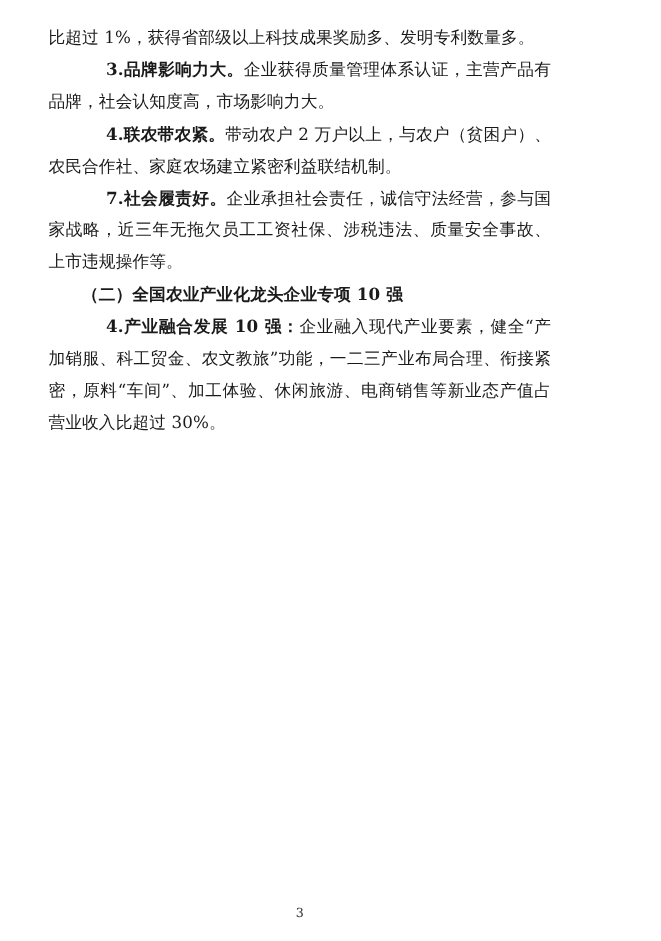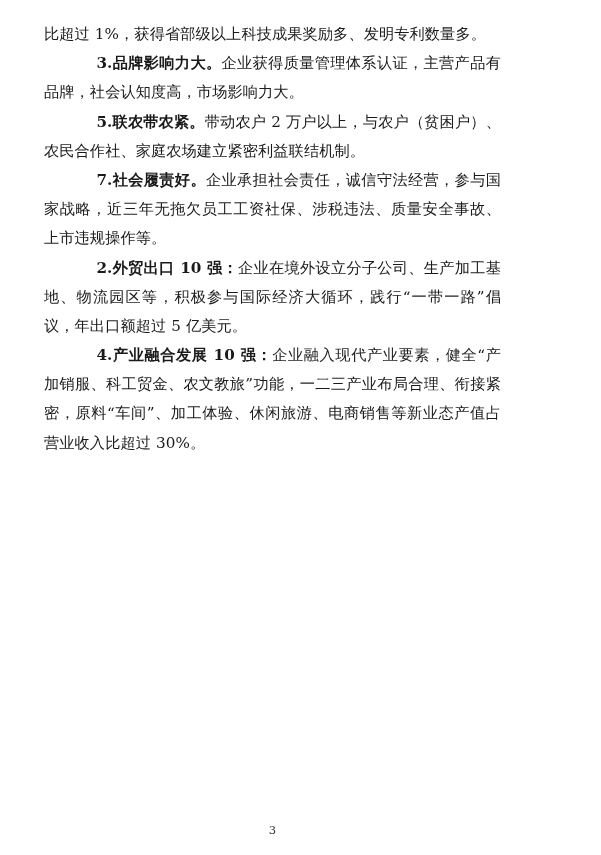--- a/index.html
+++ b/index.html
@@ -64,33 +64,31 @@
 
     <p class="para flush">
       <span>比超过 1%，获得省部级以上科技成果奖励多、发明专利数量多。</span>
     </p>
 
     <p class="para">
       <span class="b">3.品牌影响力大。</span><span>企业获得质量管理体系认证，主营产品有品牌，社会认知度高，市场影响力大。</span>
     </p>
 
     <p class="para">
-      <span class="b">5.联农带农紧。</span><span>带动农户 2 万户以上，与农户（贫困户）、农民合作社、家庭农场建立紧密利益联结机制。</span>
+      <span class="b">4.联农带农紧。</span><span>带动农户 2 万户以上，与农户（贫困户）、农民合作社、家庭农场建立紧密利益联结机制。</span>
     </p>
 
     <p class="para">
       <span class="b">7.社会履责好。</span><span>企业承担社会责任，诚信守法经营，参与国家战略，近三年无拖欠员工工资社保、涉税违法、质量安全事故、上市违规操作等。</span>
     </p>
 
+    <p class="heading">（二）全国农业产业化龙头企业专项 10 强</p>
 
 
 
-    <p class="para">
-      <span class="b">2.外贸出口 10 强：</span><span>企业在境外设立分子公司、生产加工基地、物流园区等，积极参与国际经济大循环，践行“一带一路”倡议，年出口额超过 5 亿美元。</span>
-    </p>
 
     <p class="para">
       <span class="b">4.产业融合发展 10 强：</span><span>企业融入现代产业要素，健全“产加销服、科工贸金、农文教旅”功能，一二三产业布局合理、衔接紧密，原料“车间”、加工体验、休闲旅游、电商销售等新业态产值占营业收入比超过 30%。</span>
     </p>
 
   </div>
 
   <div class="pagenum">3</div>
 </div>
 

